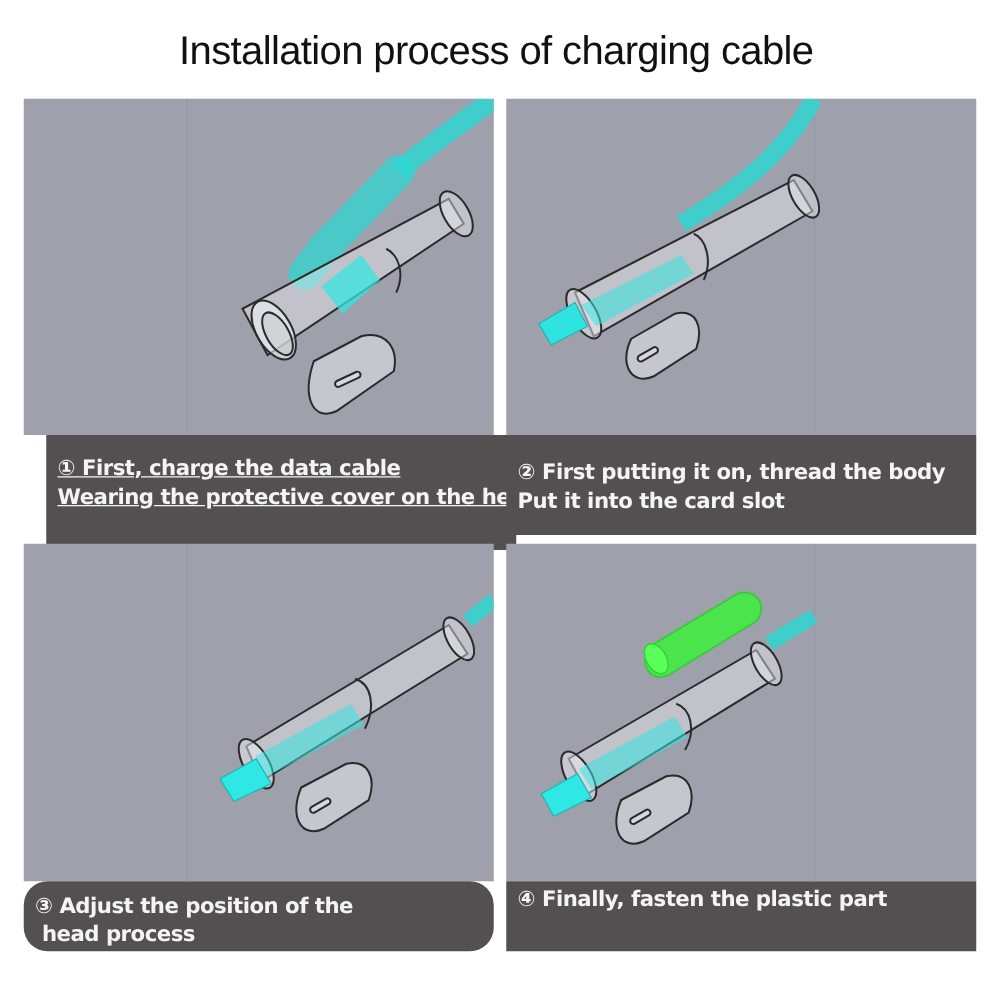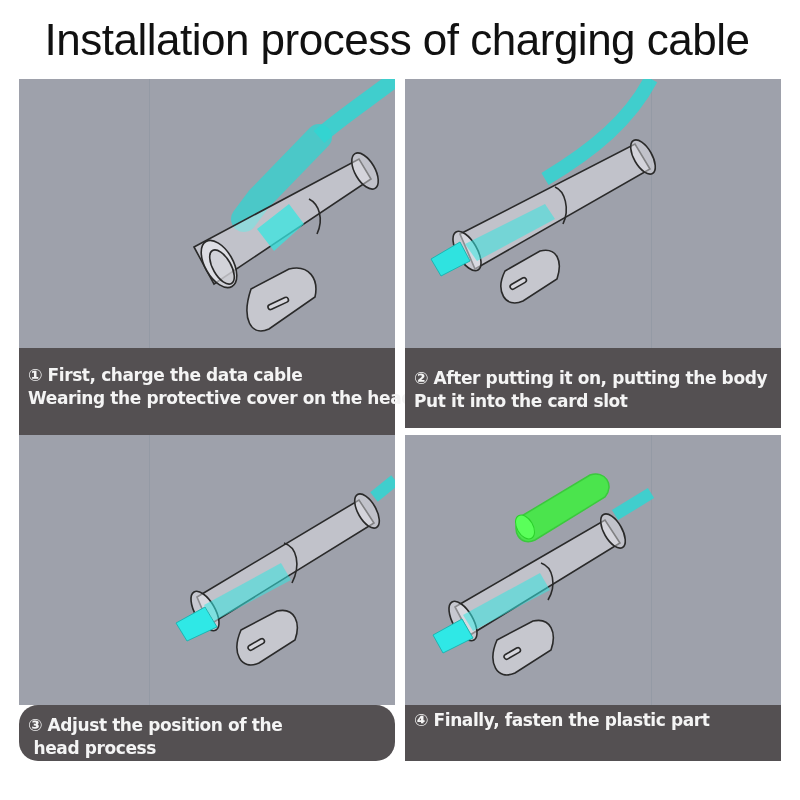--- a/index.html
+++ b/index.html
@@ -1,19 +1,19 @@
 <!DOCTYPE html>
 <html><head>
   <meta charset="utf-8">
   <style>
     html, body { margin: 0; padding: 0; background: #ffffff; }
     body { width: 800px; height: 800px; position: relative; overflow: hidden;
            font-family: "DejaVu Sans", "Liberation Sans", sans-serif; }
     .title { position: absolute; left: 0; top: 12px; width: 794px; text-align: center;
-             font-size: 44px; color: #111; letter-spacing: -0.5px;
+             font-size: 32px; color: #111; letter-spacing: -0.5px;
              font-family: "Liberation Sans", "DejaVu Sans", sans-serif; line-height: 56px; }
     .panel { position: absolute; width: 376px; background: #9ea1ab; overflow: hidden; }
     .panel .divider { position: absolute; top: 0; bottom: 0; width: 1px; background: #949aa5; }
     .panel svg { position: absolute; left: 0; top: 0; }
     .caption { position: absolute; width: 376px; background: #545052; color: #f4f4f4;
                font-family: "DejaVu Sans", sans-serif; font-weight: bold; font-size: 17px;
                line-height: 23px; box-sizing: border-box; padding-left: 9px; letter-spacing: -0.4px; }
     .caption .line { display: block; white-space: nowrap; }
   </style>
 </head>
@@ -35,21 +35,21 @@
       <ellipse cx="203" cy="188" rx="9" ry="19" transform="rotate(-30 203 188)" fill="rgba(200,200,205,0.5)"></ellipse>
       <path d="M290 120 C300 125 305 140 298 155" fill="none"></path>
 
       <path d="M232 210 L270 190 C290 185 300 200 296 218 L250 250 C232 258 222 240 232 210 Z" fill="rgba(225,225,230,0.6)"></path>
       <rect x="248" y="222" width="22" height="5" rx="2.5" transform="rotate(-25 259 224)"></rect>
     </g>
 
     <path d="M238 150 L270 125 L285 145 L255 172 Z" fill="#35e6e0" opacity="0.75"></path>
   </svg>
 </div>
-<div class="caption" style="left:19px; top:348px; height:92px; padding-top:16px;">
+<div class="caption" style="left:37px; top:348px; height:92px; padding-top:16px;text-decoration:underline;">
   <span class="line">① First, charge the data cable</span>
   <span class="line">Wearing the protective cover on the head</span>
 </div>
 
 <div class="panel" style="left:405px; top:79px; height:269px;">
   <div class="divider" style="left:246px;"></div>
   <svg width="376" height="269" viewBox="0 0 376 269">
     <path d="M246 0 C225 40 190 70 140 100" stroke="#2fd6d2" stroke-width="14" fill="none" opacity="0.85"></path>
     <g stroke="#2a2a2a" stroke-width="1.6" fill="rgba(235,235,240,0.45)">
       <path d="M55 155 L230 65 L245 90 L70 190 Z"></path>
@@ -57,21 +57,21 @@
       <ellipse cx="62" cy="172" rx="10" ry="22" transform="rotate(-30 62 172)" fill="rgba(240,240,245,0.5)"></ellipse>
       <path d="M150 108 C160 112 165 130 158 145" fill="none"></path>
       <path d="M100 192 L135 172 C152 168 158 182 152 200 L118 222 C100 230 90 212 100 192 Z" fill="rgba(225,225,230,0.6)"></path>
       <rect x="104" y="202" width="18" height="5" rx="2.5" transform="rotate(-30 113 204)"></rect>
     </g>
     <path d="M60 165 L140 125 L150 140 L72 182 Z" fill="#35e6e0" opacity="0.55"></path>
     <path d="M26 180 L55 163 L65 182 L36 197 Z" fill="#2fe3e0" stroke="#1fb5b2" stroke-width="1"></path>
   </svg>
 </div>
 <div class="caption" style="left:405px; top:348px; height:80px; padding-top:19px;">
-  <span class="line">② After putting it on, putting the body</span>
+  <span class="line">② First putting it on, thread the body</span>
   <span class="line">Put it into the card slot</span>
 </div>
 
 <div class="panel" style="left:19px; top:435px; height:270px;">
   <div class="divider" style="left:130px;"></div>
   <svg width="376" height="270" viewBox="0 0 376 270">
     <path d="M376 45 L355 62" stroke="#2fd6d2" stroke-width="12" fill="none" opacity="0.85"></path>
     <g stroke="#2a2a2a" stroke-width="1.6" fill="rgba(235,235,240,0.45)">
       <path d="M178 162 L340 65 L355 88 L190 190 Z"></path>
       <ellipse cx="348" cy="76" rx="9" ry="19" transform="rotate(-30 348 76)"></ellipse>

